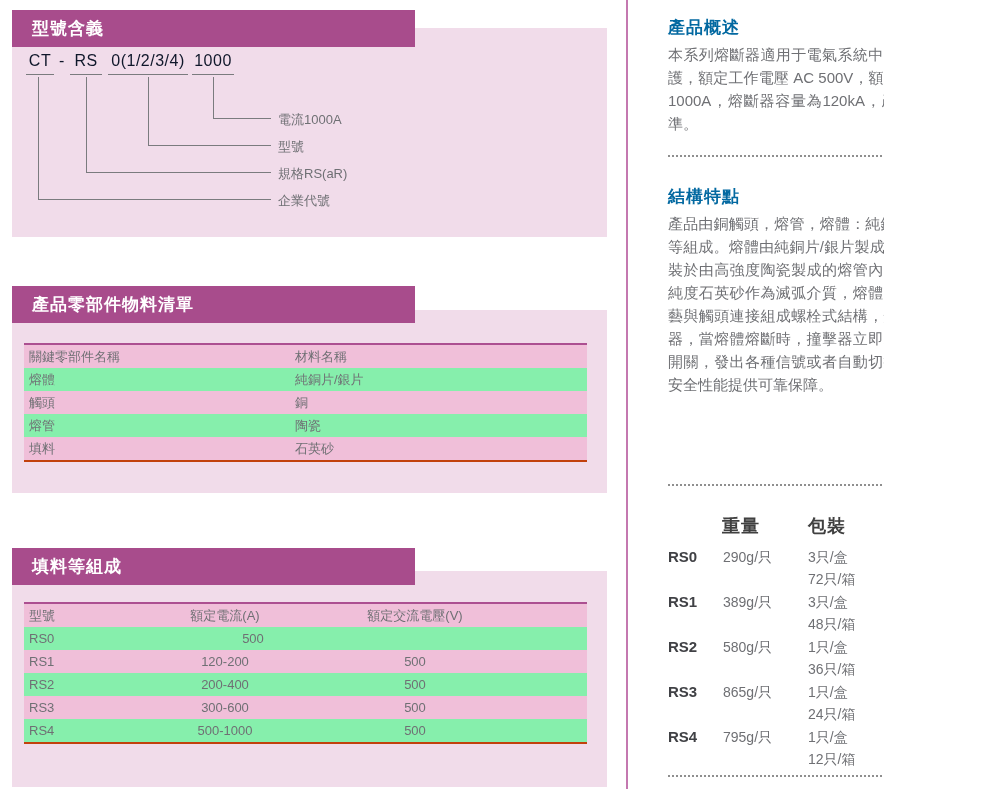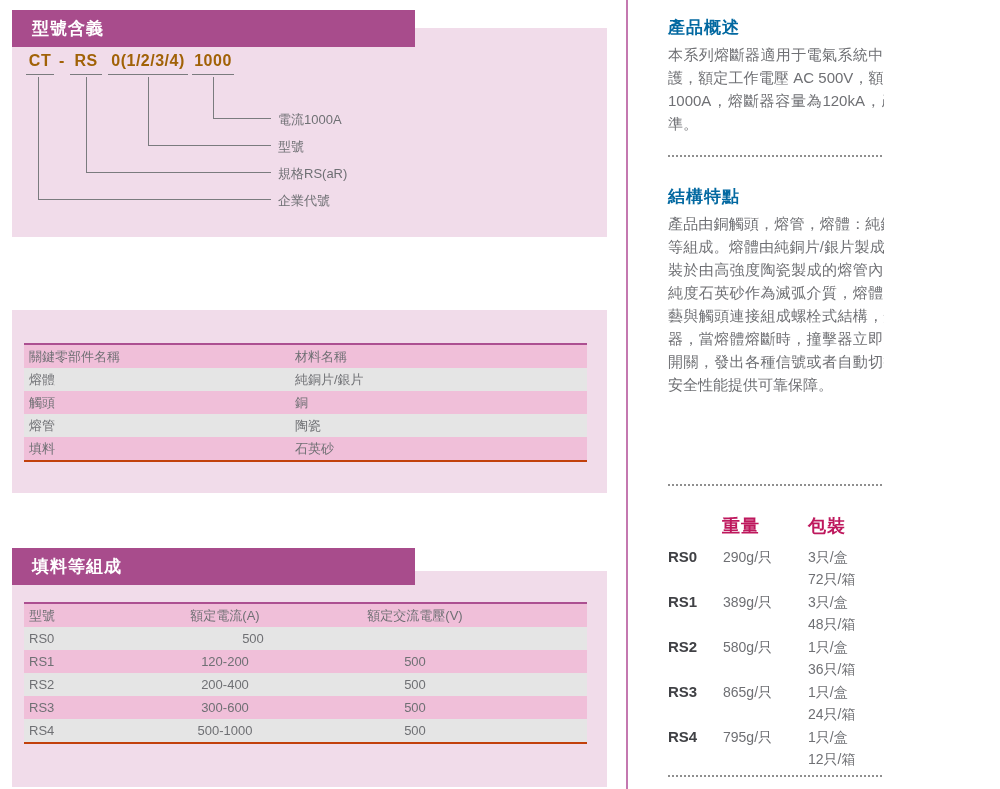--- a/index.html
+++ b/index.html
@@ -19,21 +19,21 @@
     position:absolute; left:12px; width:403px; height:37px;
     background:#a84c8c; color:#ffffff; font-size:17px; font-weight:bold;
     line-height:37px; padding-left:20px; box-sizing:border-box; letter-spacing:1px;
   }
   #bar-model { top:10px; }
   #bar-parts { top:286px; }
   #bar-tech  { top:548px; }
 
   
   .code-seg {
-    position:absolute; top:52px; font-size:16px; font-weight:bold; color:#a16207;
+    position:absolute; top:52px; font-size:16px; font-weight:normal; color:#0f172a;
     text-align:center; padding-bottom:4px; border-bottom:1px solid #7a7b7e; letter-spacing:0.5px;
   }
   .code-dash { border-bottom:none; }
   #seg-ct      { left:26px;  width:28px; }
   #seg-dash    { left:56px;  width:12px; }
   #seg-rs      { left:70px;  width:32px; }
   #seg-model   { left:108px; width:80px; }
   #seg-current { left:192px; width:42px; }
   .callout-line { position:absolute; border-left:1px solid #7a7b7e; border-bottom:1px solid #7a7b7e; }
   #cl-current { left:213px; top:77px; width:57px;  height:41px; }
@@ -49,21 +49,21 @@
   
   .dtable {
     position:absolute; left:24px; width:563px;
     border-top:2px solid #ac4f91; border-bottom:2px solid #c2410c;
     font-size:13px; color:#6f7074;
   }
   #parts-table { top:343px; }
   #tech-table  { top:602px; }
   .trow { display:flex; height:23px; line-height:23px; }
   .rowdark  { background:#f0bfd9; }
-  .rowlight { background:#e5e5e5; }
+  .rowlight { background:#86efac; }
   .pc1 { width:266px; padding-left:5px; }
   .pc2 { flex:1; }
   .tc1 { width:115px; padding-left:5px; }
   .tc2 { width:162px; text-align:center; }
   .tc3 { width:218px; text-align:center; }
   .tcf { flex:1; }
 
   
   .vdivider { position:absolute; left:626px; top:0; width:2px; height:789px; background:#c478b0; }
 
@@ -76,39 +76,40 @@
     color:#6f7074; text-align:justify;
   }
   #p-overview  { top:43px; }
   #p-structure { top:212px; }
   .dotted { position:absolute; left:668px; width:322px; height:0; border-top:2px dotted #8f8f8f; }
   #dot1 { top:155px; }
   #dot2 { top:484px; }
   #dot3 { top:775px; }
 
   
-  .wp-head { position:absolute; top:514px; font-size:18px; font-weight:bold; color:#be185d; letter-spacing:1px; }
+  .wp-head { position:absolute; top:514px; font-size:18px; font-weight:bold; color:#404040; letter-spacing:1px; }
   #wh { left:722px; }
   #ph { left:808px; }
   .wlist { position:absolute; left:668px; top:546px; width:322px; }
   .wrow { display:flex; margin-bottom:1px; }
   .wmodel  { width:55px; font-size:15px; font-weight:bold; color:#404145; line-height:22px; }
   .wweight { width:85px; font-size:14px; color:#6f7074; line-height:22px; }
   .wpack   { flex:1; font-size:14px; color:#6f7074; line-height:22px; }
 </style>
 </head>
 <body>
 
 <div class="page">
 
   <div class="panel" id="panel-model"></div>
   <div class="panel" id="panel-parts"></div>
   <div class="panel" id="panel-tech"></div>
 
   <div class="title-bar" id="bar-model">型號含義</div>
+  <div class="title-bar" id="bar-parts">產品零部件物料清單</div>
   <div class="title-bar" id="bar-tech">填料等組成</div>
 
   <div class="code-seg" id="seg-ct">CT</div>
   <div class="code-seg code-dash" id="seg-dash">-</div>
   <div class="code-seg" id="seg-rs">RS</div>
   <div class="code-seg" id="seg-model">0(1/2/3/4)</div>
   <div class="code-seg" id="seg-current">1000</div>
 
   <div class="callout-line" id="cl-current"></div>
   <div class="callout-line" id="cl-model"></div>

